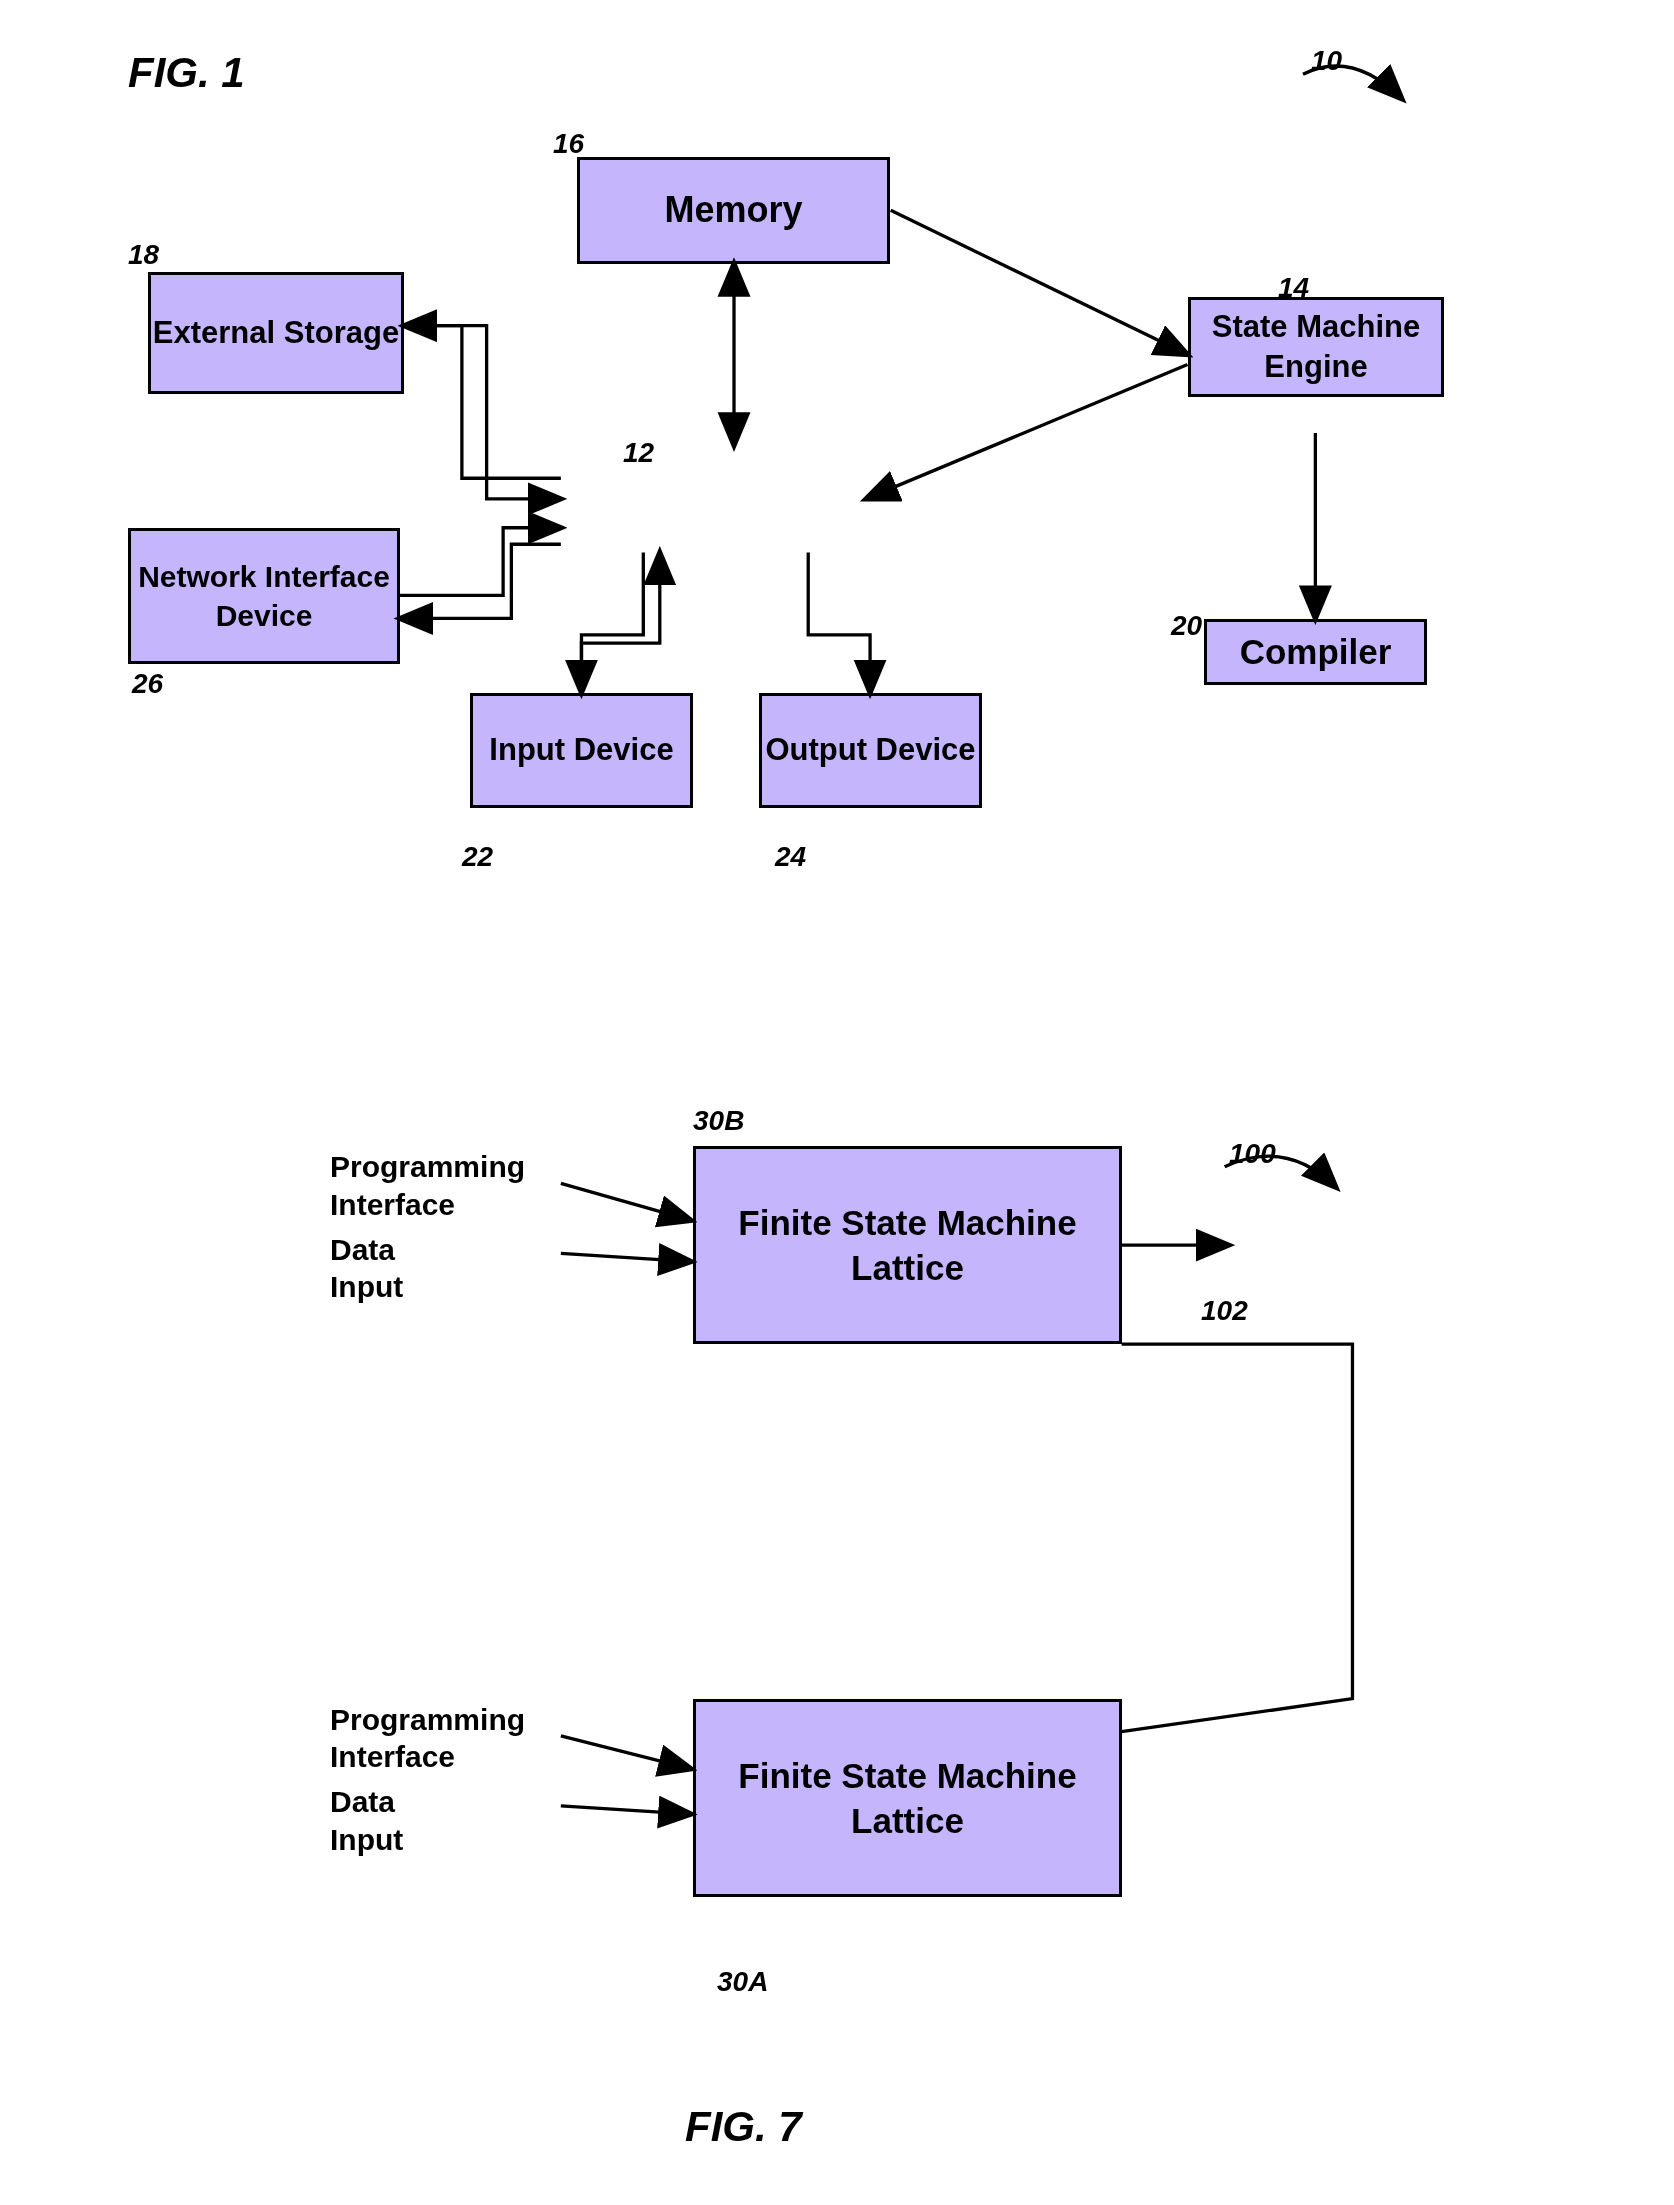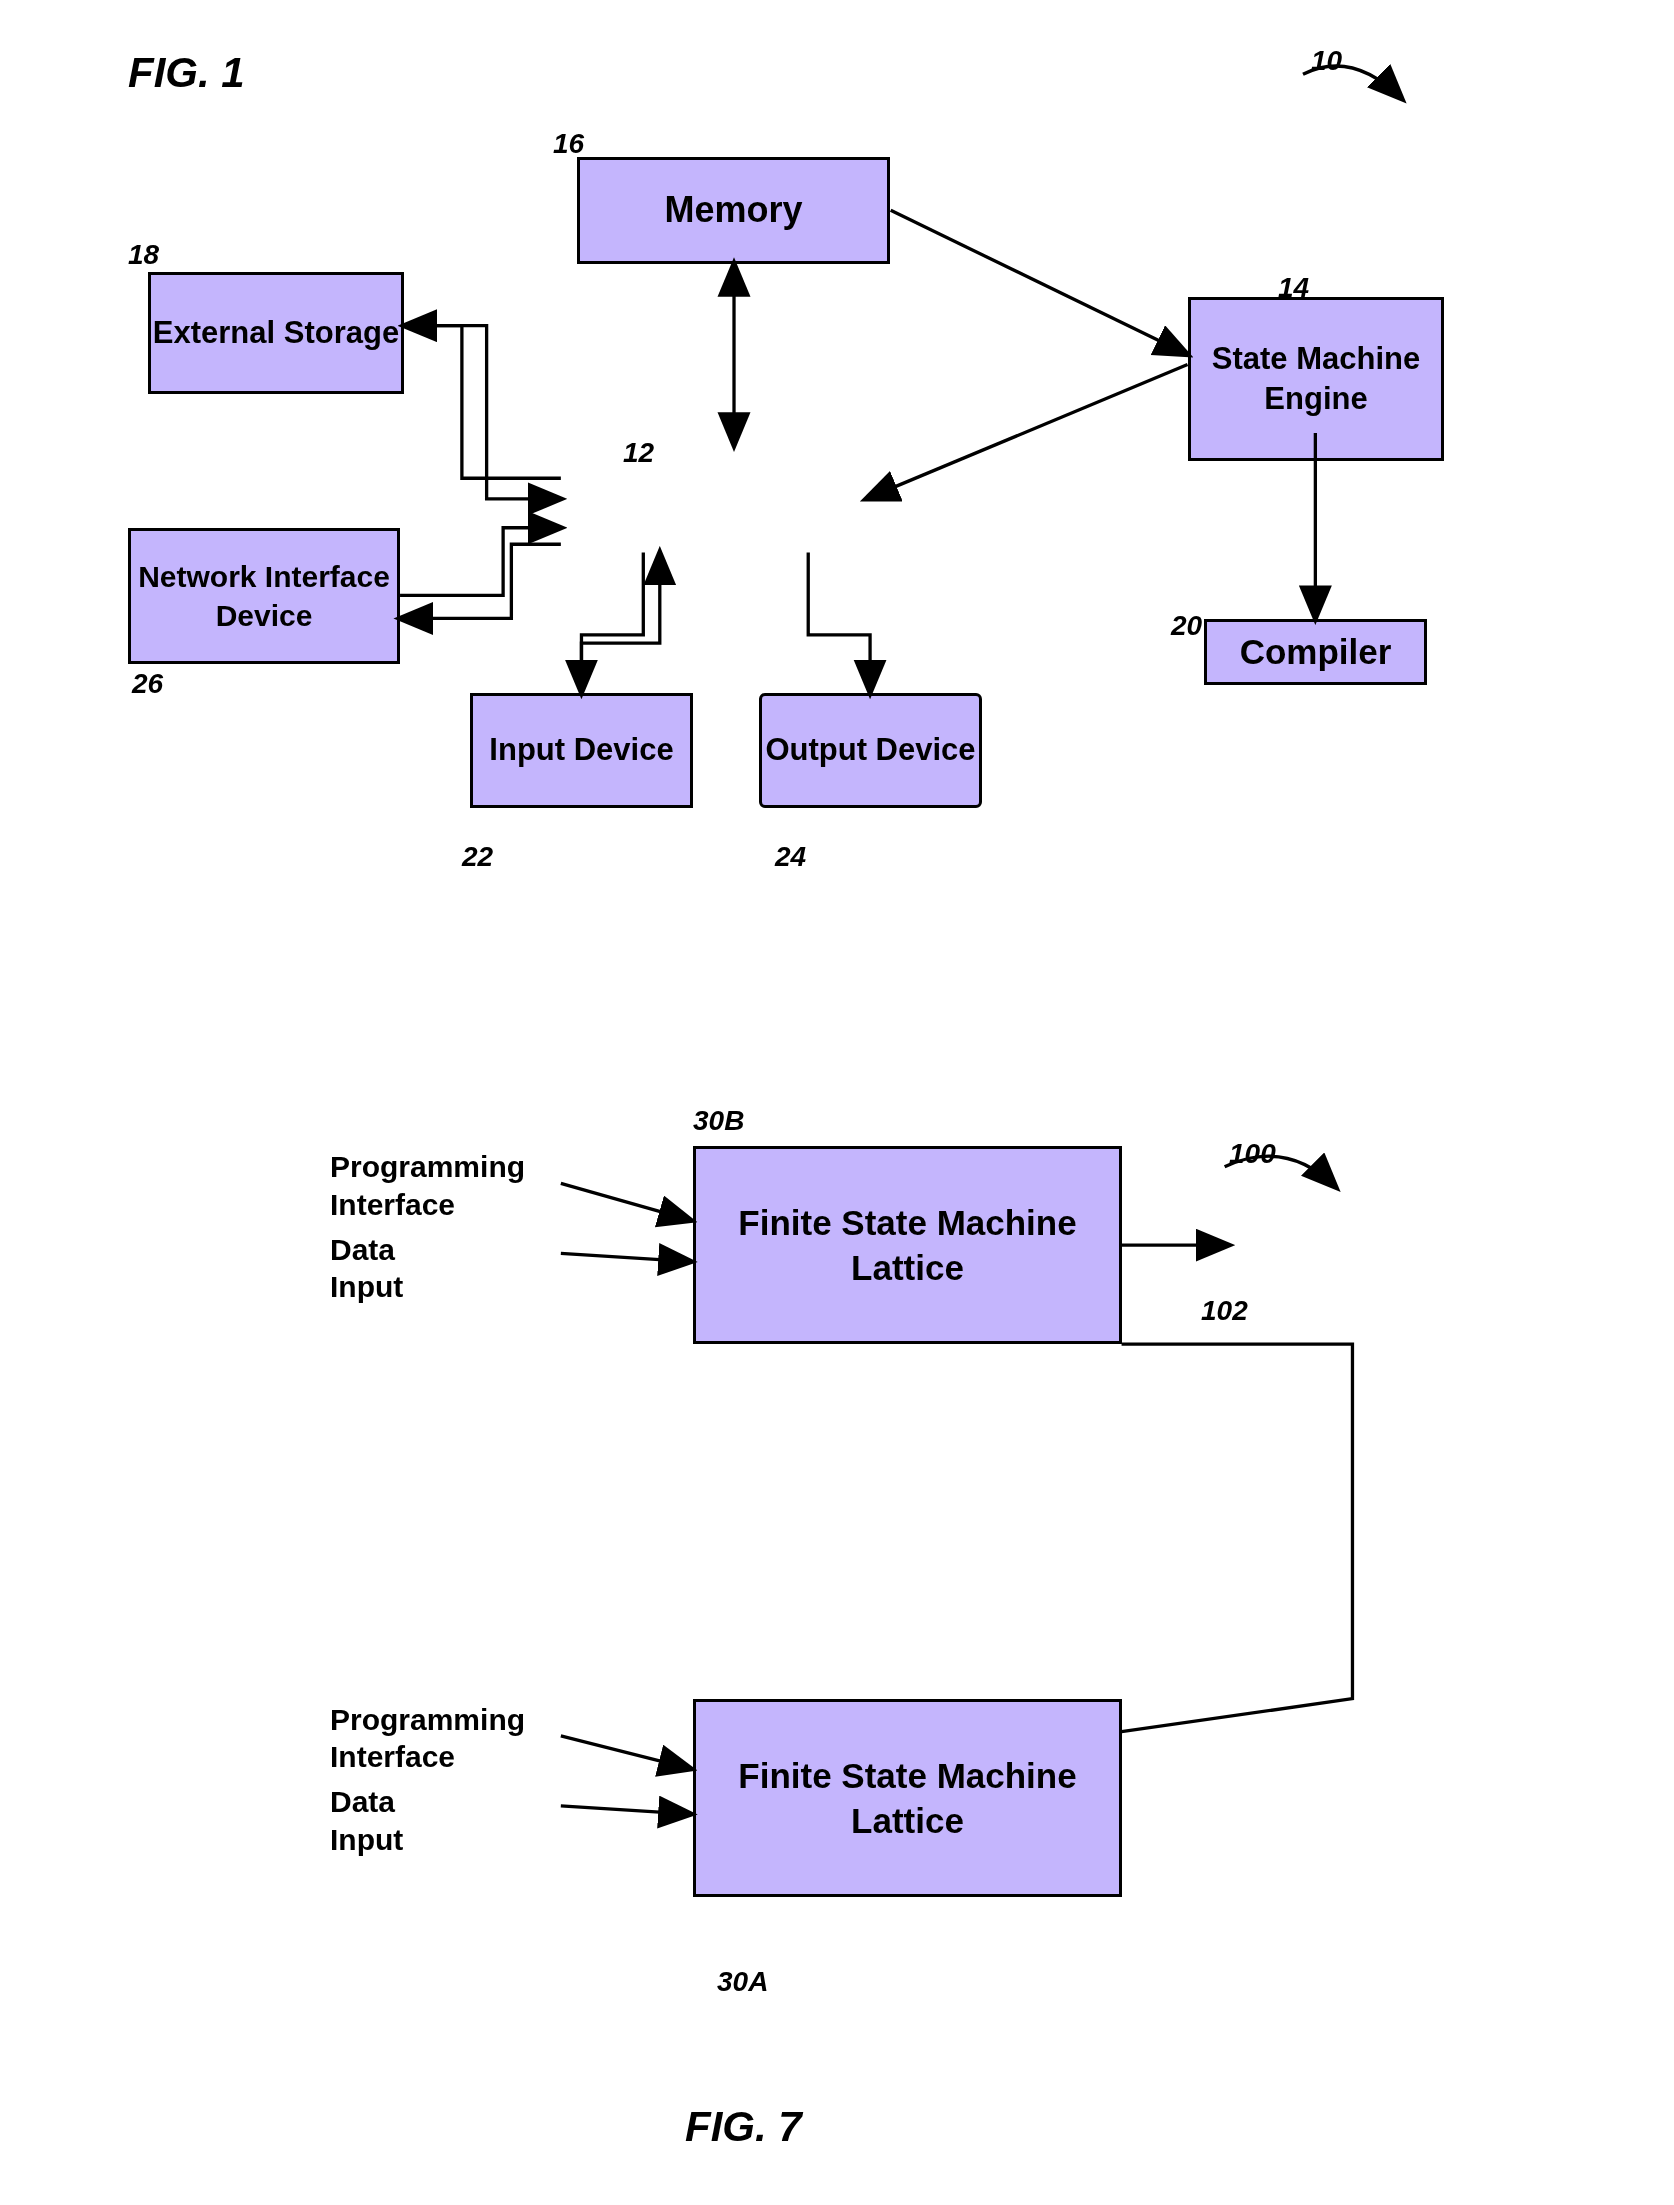--- a/index.html
+++ b/index.html
@@ -77,41 +77,41 @@
 
   <div class="box" style="left:577px; top:157px; width:313px; height:107px; font-size:36px;">
     <span>Memory</span>
   </div>
 
   <div class="box" style="left:148px; top:272px; width:256px; height:122px;">
     <span>External
 Storage</span>
   </div>
 
-  <div class="box" style="left:1188px; top:297px; width:256px; height:164px;">
+  <div class="box" style="left:1188px; top:297px; width:256px; height:100px;">
     <span>State Machine
 Engine</span>
   </div>
 
 
   <div class="box" style="left:128px; top:528px; width:272px; height:136px; font-size:30px;">
     <span>Network
 Interface Device</span>
   </div>
 
   <div class="box" style="left:1204px; top:619px; width:223px; height:66px; font-size:35px;">
     <span>Compiler</span>
   </div>
 
   <div class="box" style="left:470px; top:693px; width:223px; height:115px;">
     <span>Input
 Device</span>
   </div>
 
-  <div class="box" style="left:759px; top:693px; width:223px; height:115px;border-radius:6px;">
+  <div class="box" style="left:759px; top:693px; width:223px; height:115px;">
     <span>Output
 Device</span>
   </div>
 
   <div class="fig-title" style="position:absolute; left:685px; top:2103px;">FIG. 7</div>
 
   <div class="label" style="left:1229px; top:1138px;">100</div>
 
   <div class="label" style="left:1201px; top:1295px;">102</div>
 

